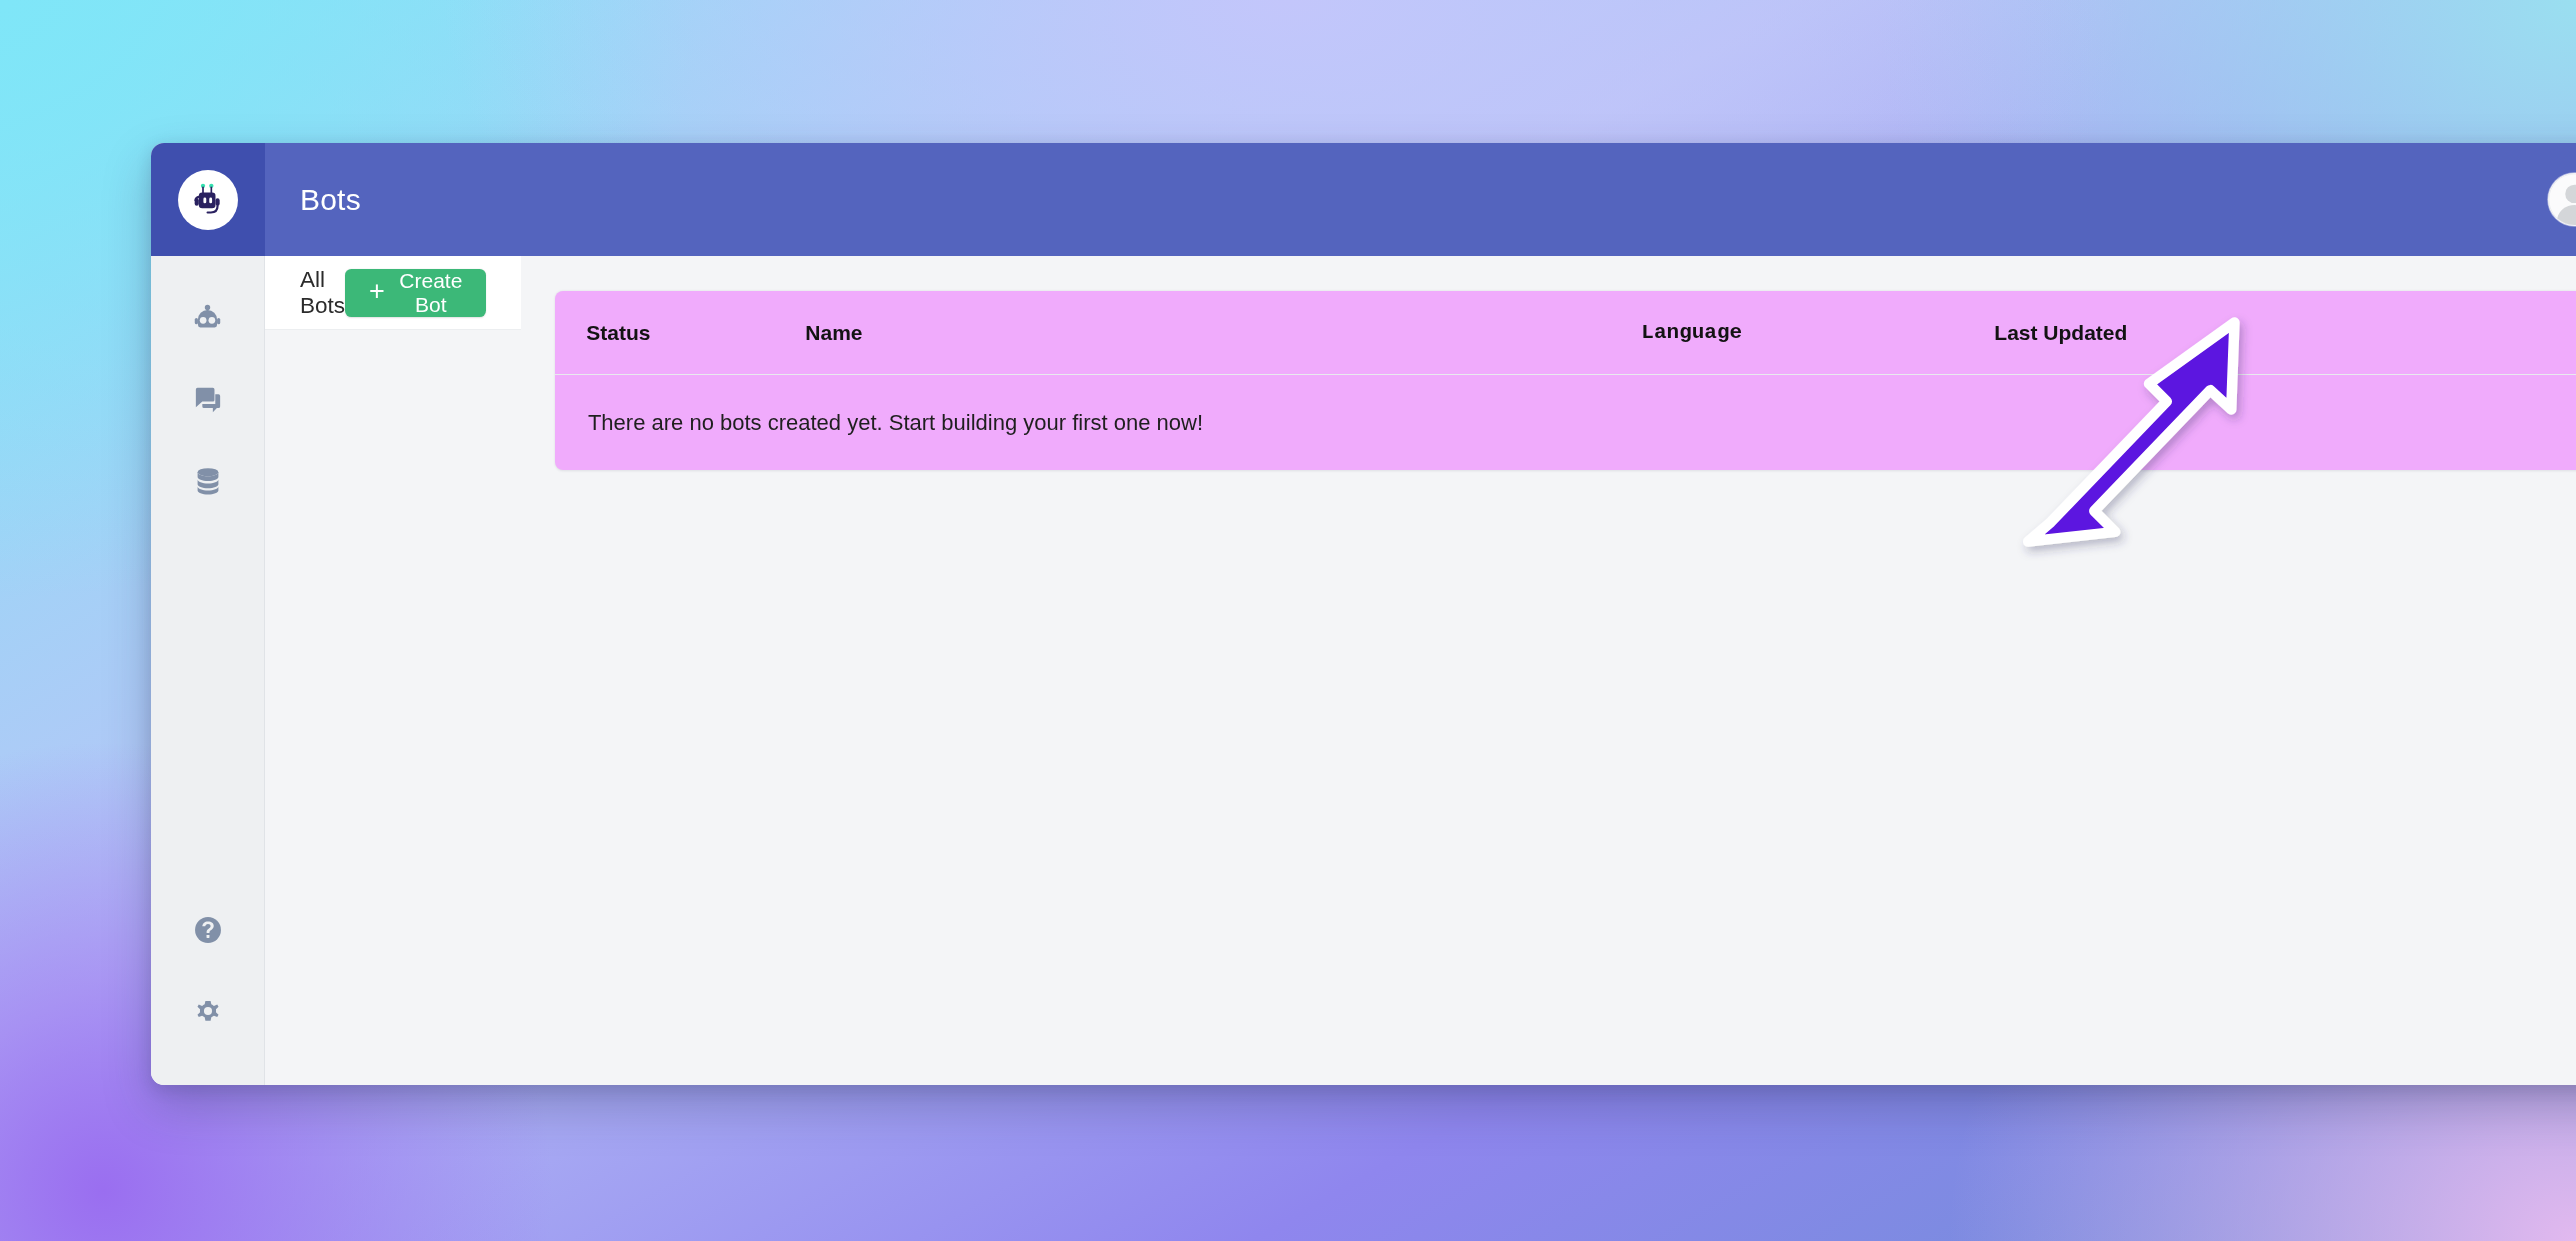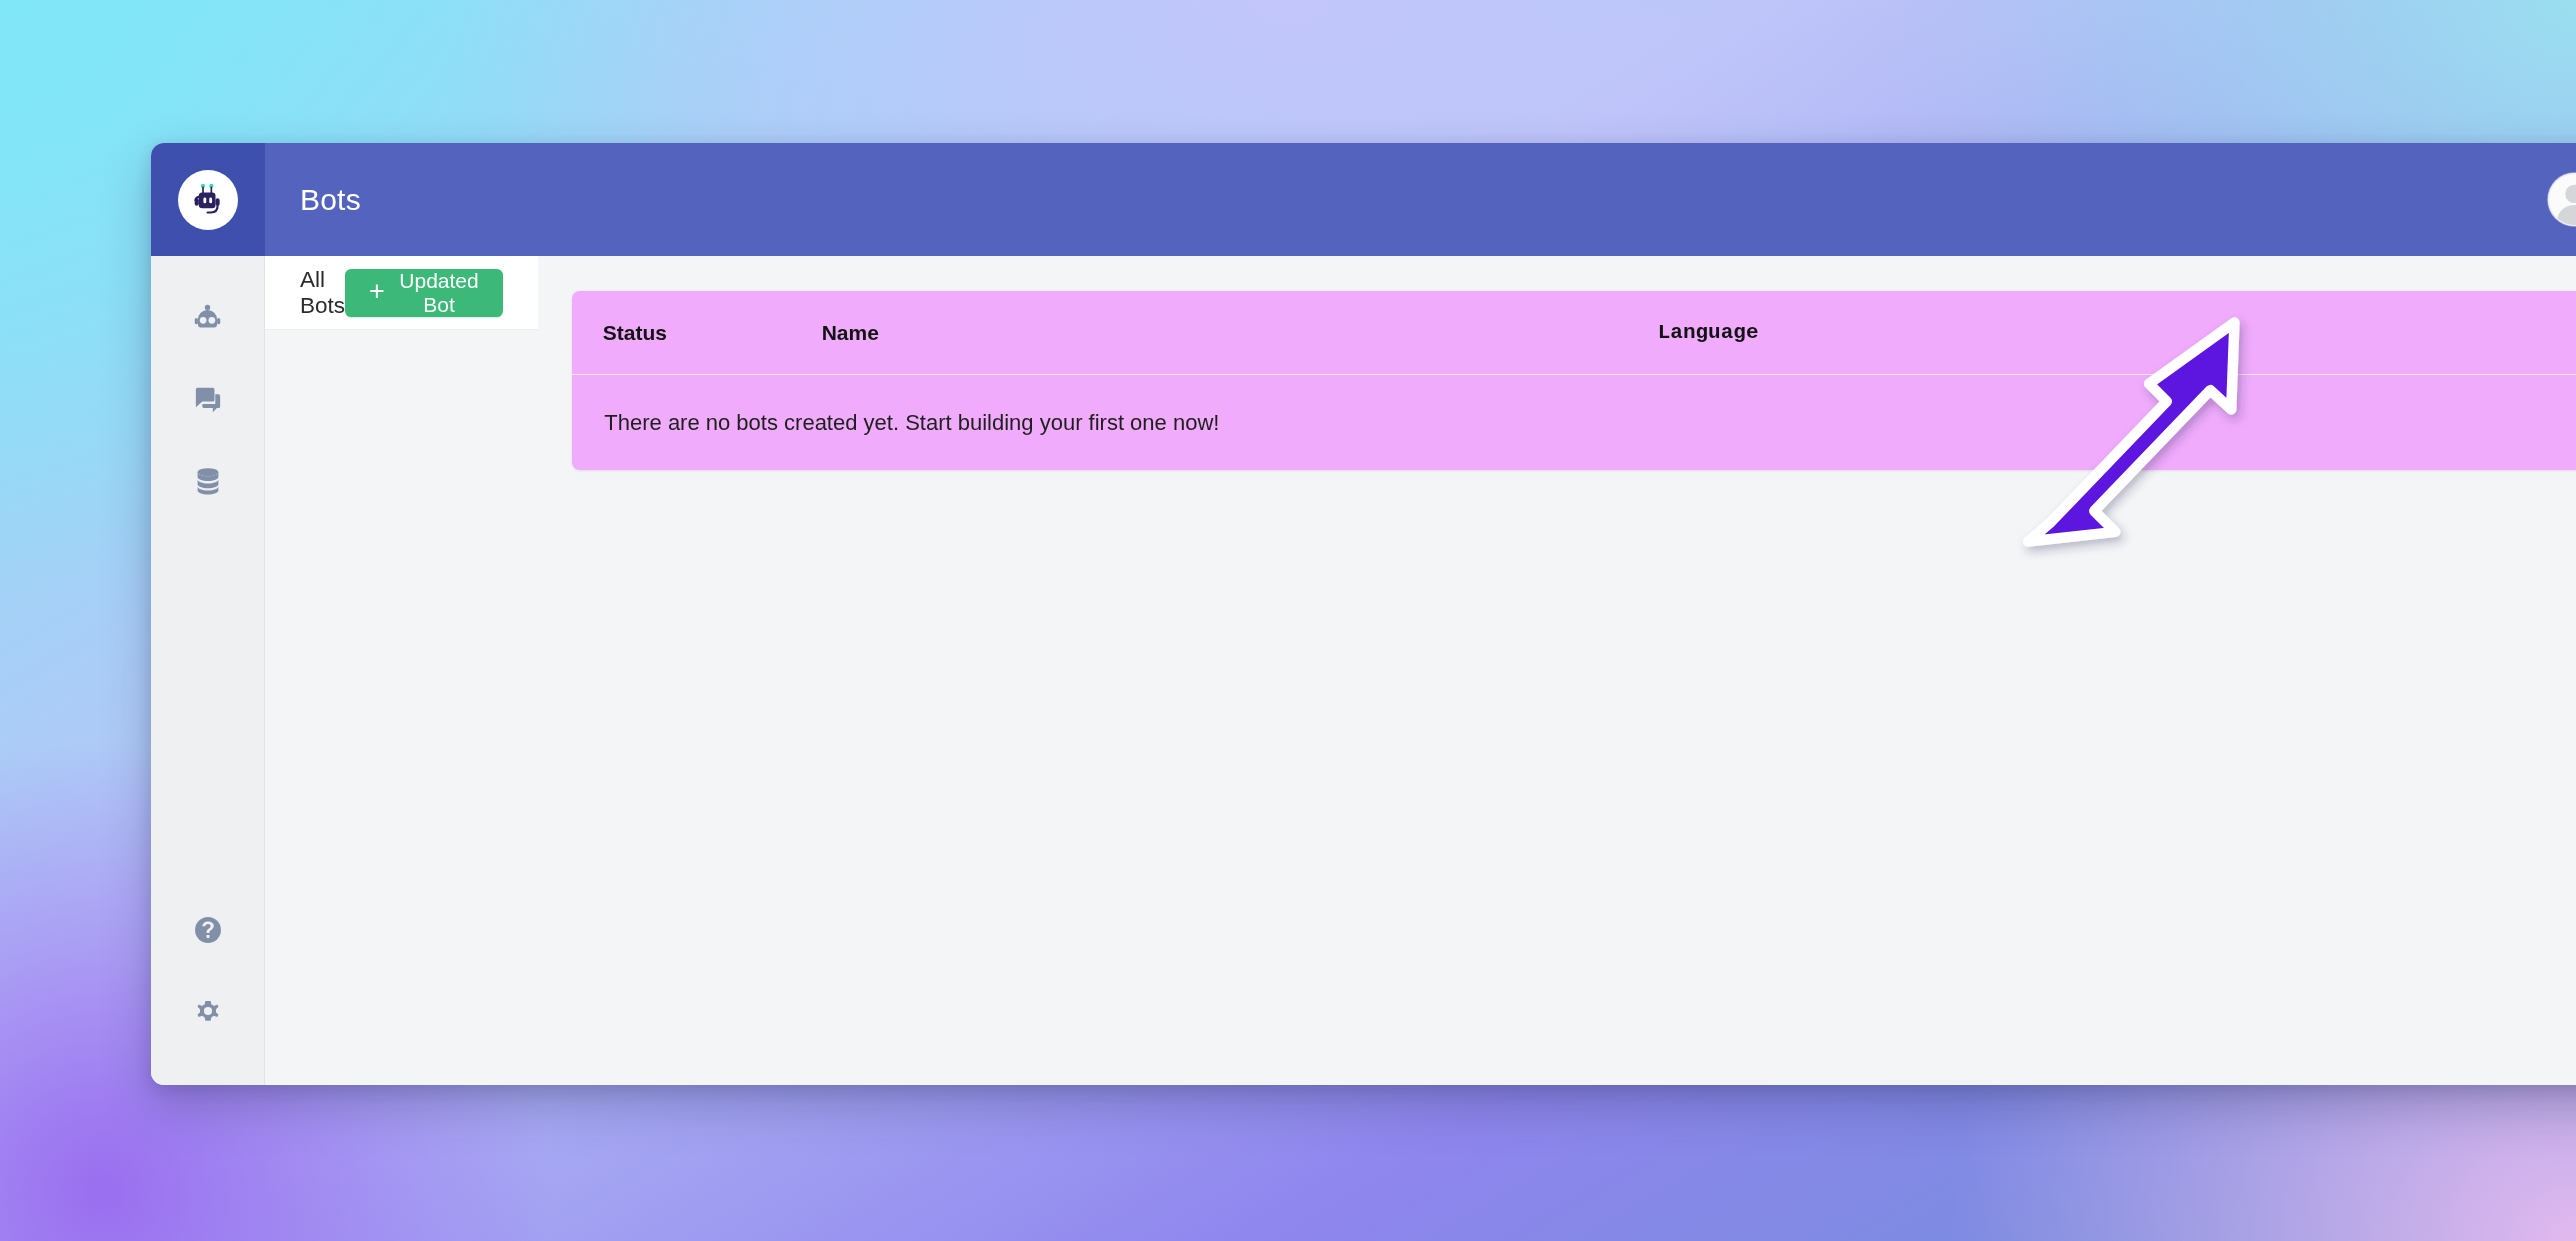--- a/index.html
+++ b/index.html
@@ -285,31 +285,32 @@
       </div>
     </div>
   </div>
 
   <div id="main">
 
     <div id="toolbar">
       <div id="all-bots-label">All Bots</div>
       <button id="create-bot-button">
         <span id="create-bot-plus">+</span>
-        <span>Updated Bot</span>
+        <span>Create Bot</span>
       </button>
     </div>
 
     <div id="content-area">
       <div id="bots-table">
 
         <div id="table-header-row">
           <div class="th col-status">Status</div>
           <div class="th col-name">Name</div>
           <div class="th col-language">Language</div>
+          <div class="th col-updated">Last Updated</div>
         </div>
 
         <div id="empty-row">
           <div id="empty-message">There are no bots created yet. Start building your first one now!</div>
         </div>
 
       </div>
     </div>
 
   </div>

